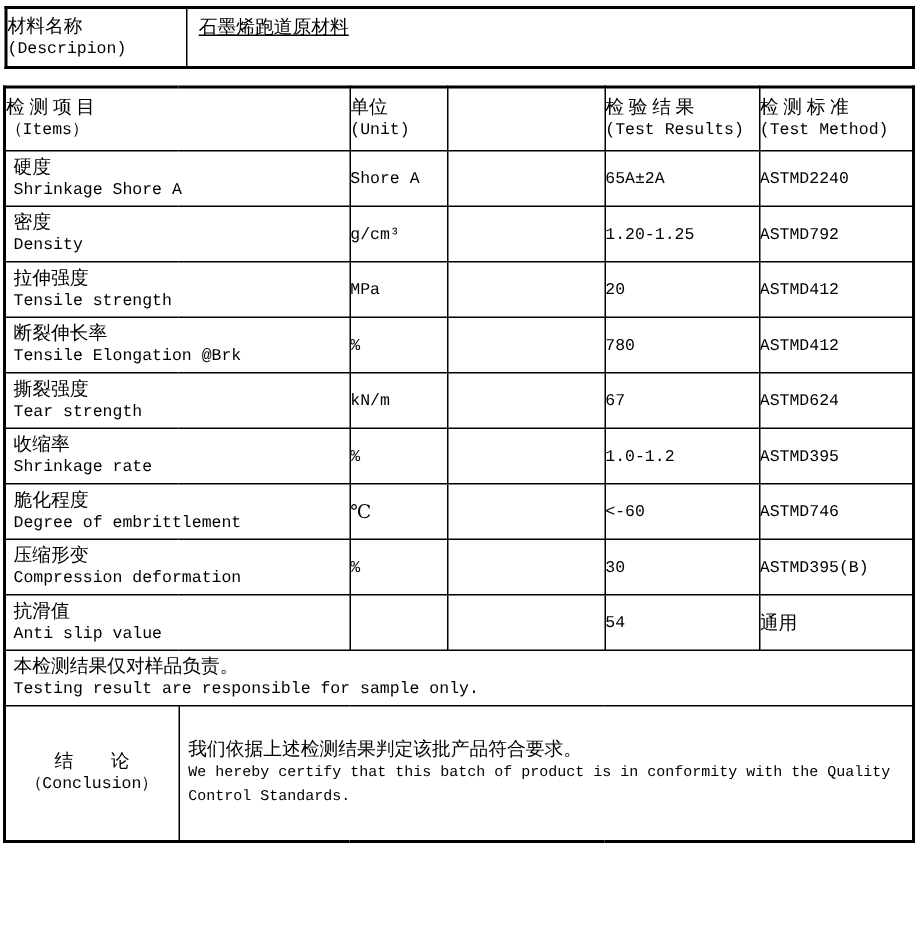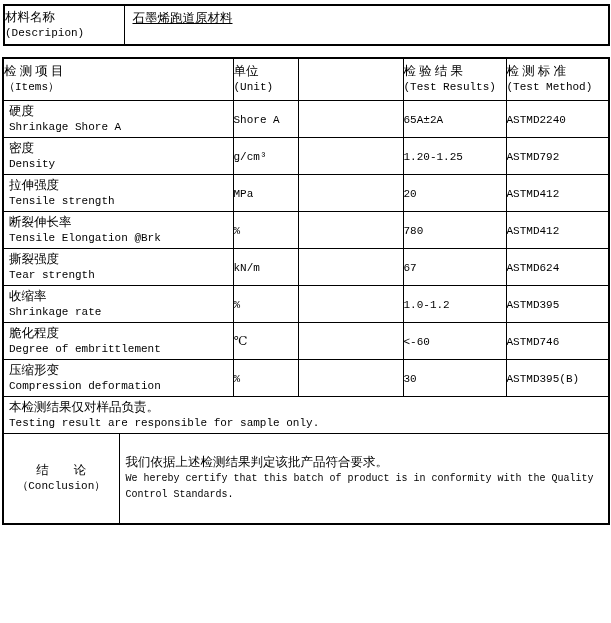--- a/index.html
+++ b/index.html
@@ -176,20 +176,30 @@
       <td colspan="2" class="item-cell">
         <div class="zh">压缩形变</div>
         <div class="en">Compression deformation</div>
       </td>
       <td class="center"><span class="en">%</span></td>
       <td class="spacer-cell"></td>
       <td class="center"><span class="en">30</span></td>
       <td class="center"><span class="en">ASTMD395(B)</span></td>
     </tr>
 
+    <tr class="data">
+      <td colspan="2" class="item-cell">
+        <div class="zh">抗滑值</div>
+        <div class="en">Anti slip value</div>
+      </td>
+      <td class="center"><span class="en"></span></td>
+      <td class="spacer-cell"></td>
+      <td class="center"><span class="en">54</span></td>
+      <td class="center"><span class="zh">通用</span></td>
+    </tr>
 
 
     <tr class="note">
       <td colspan="6" class="note-cell">
         <div class="zh">本检测结果仅对样品负责。</div>
         <div class="en">Testing result are responsible for sample only.</div>
       </td>
     </tr>
 
     <tr class="concl">

